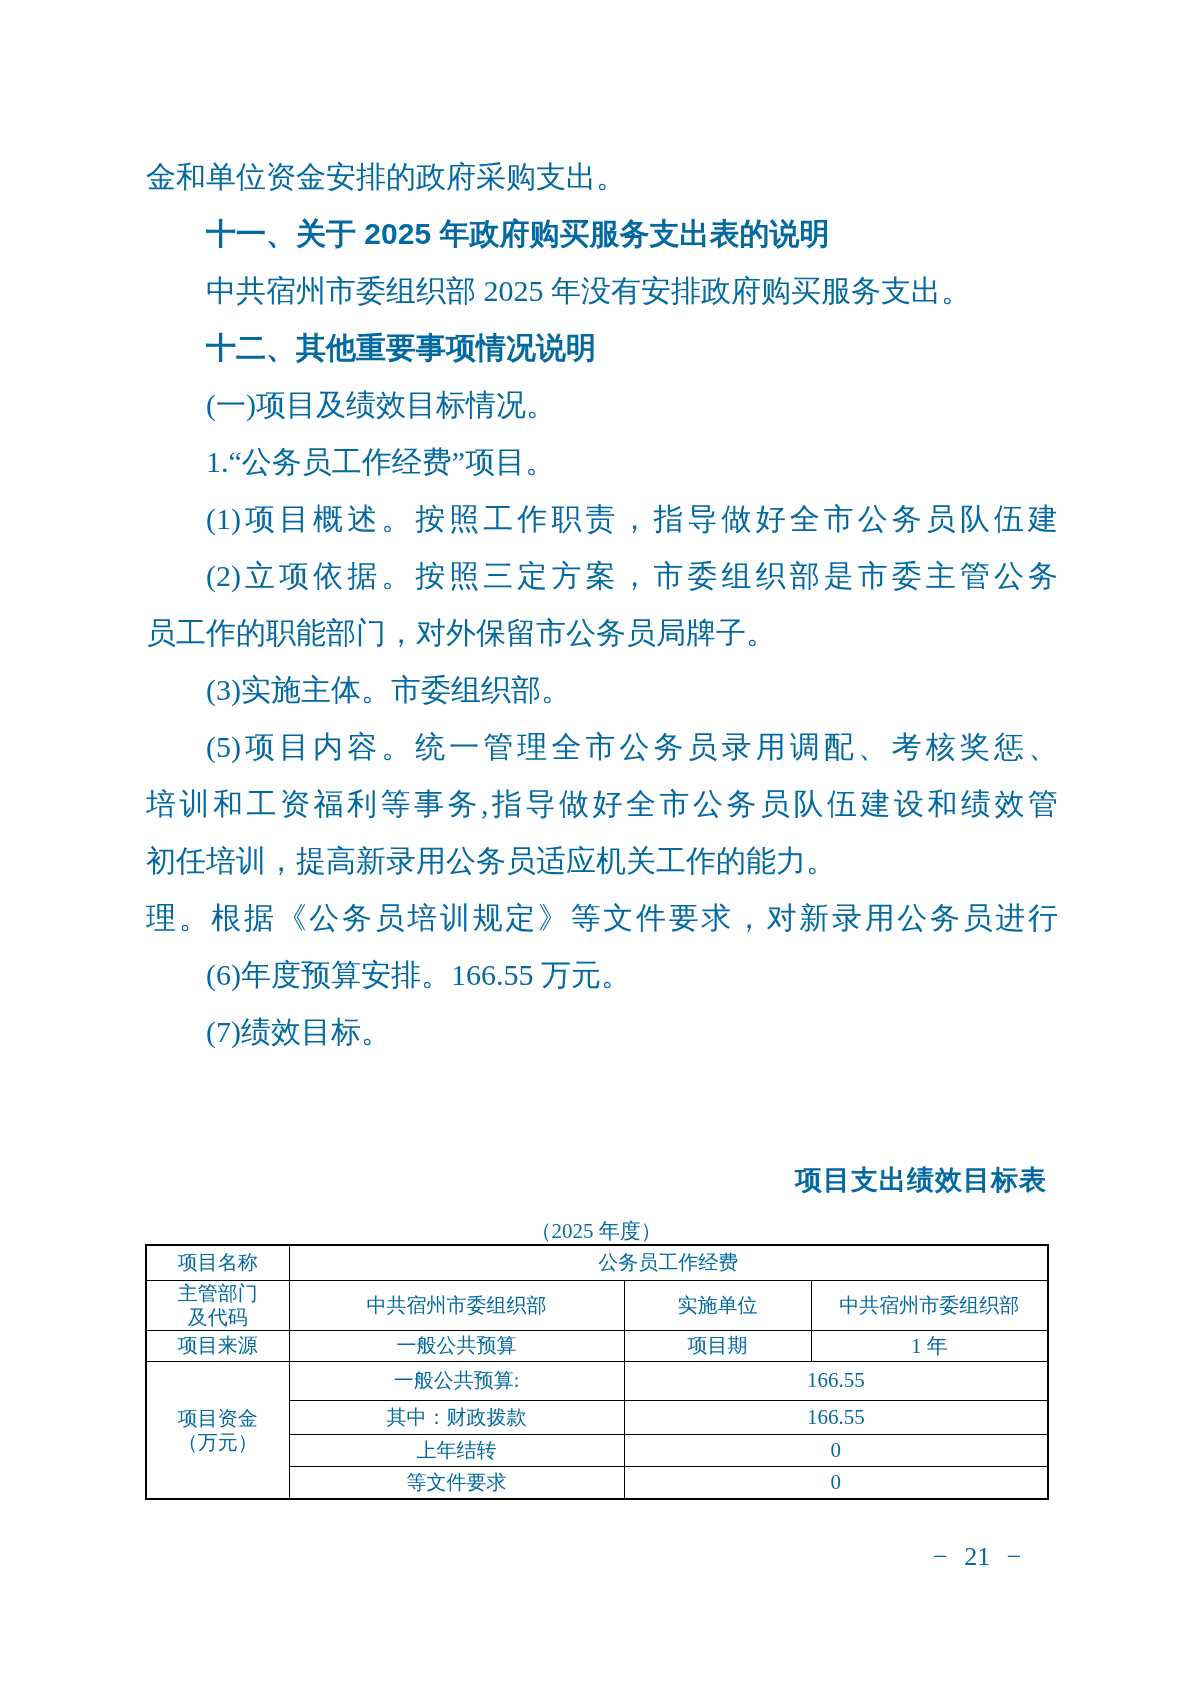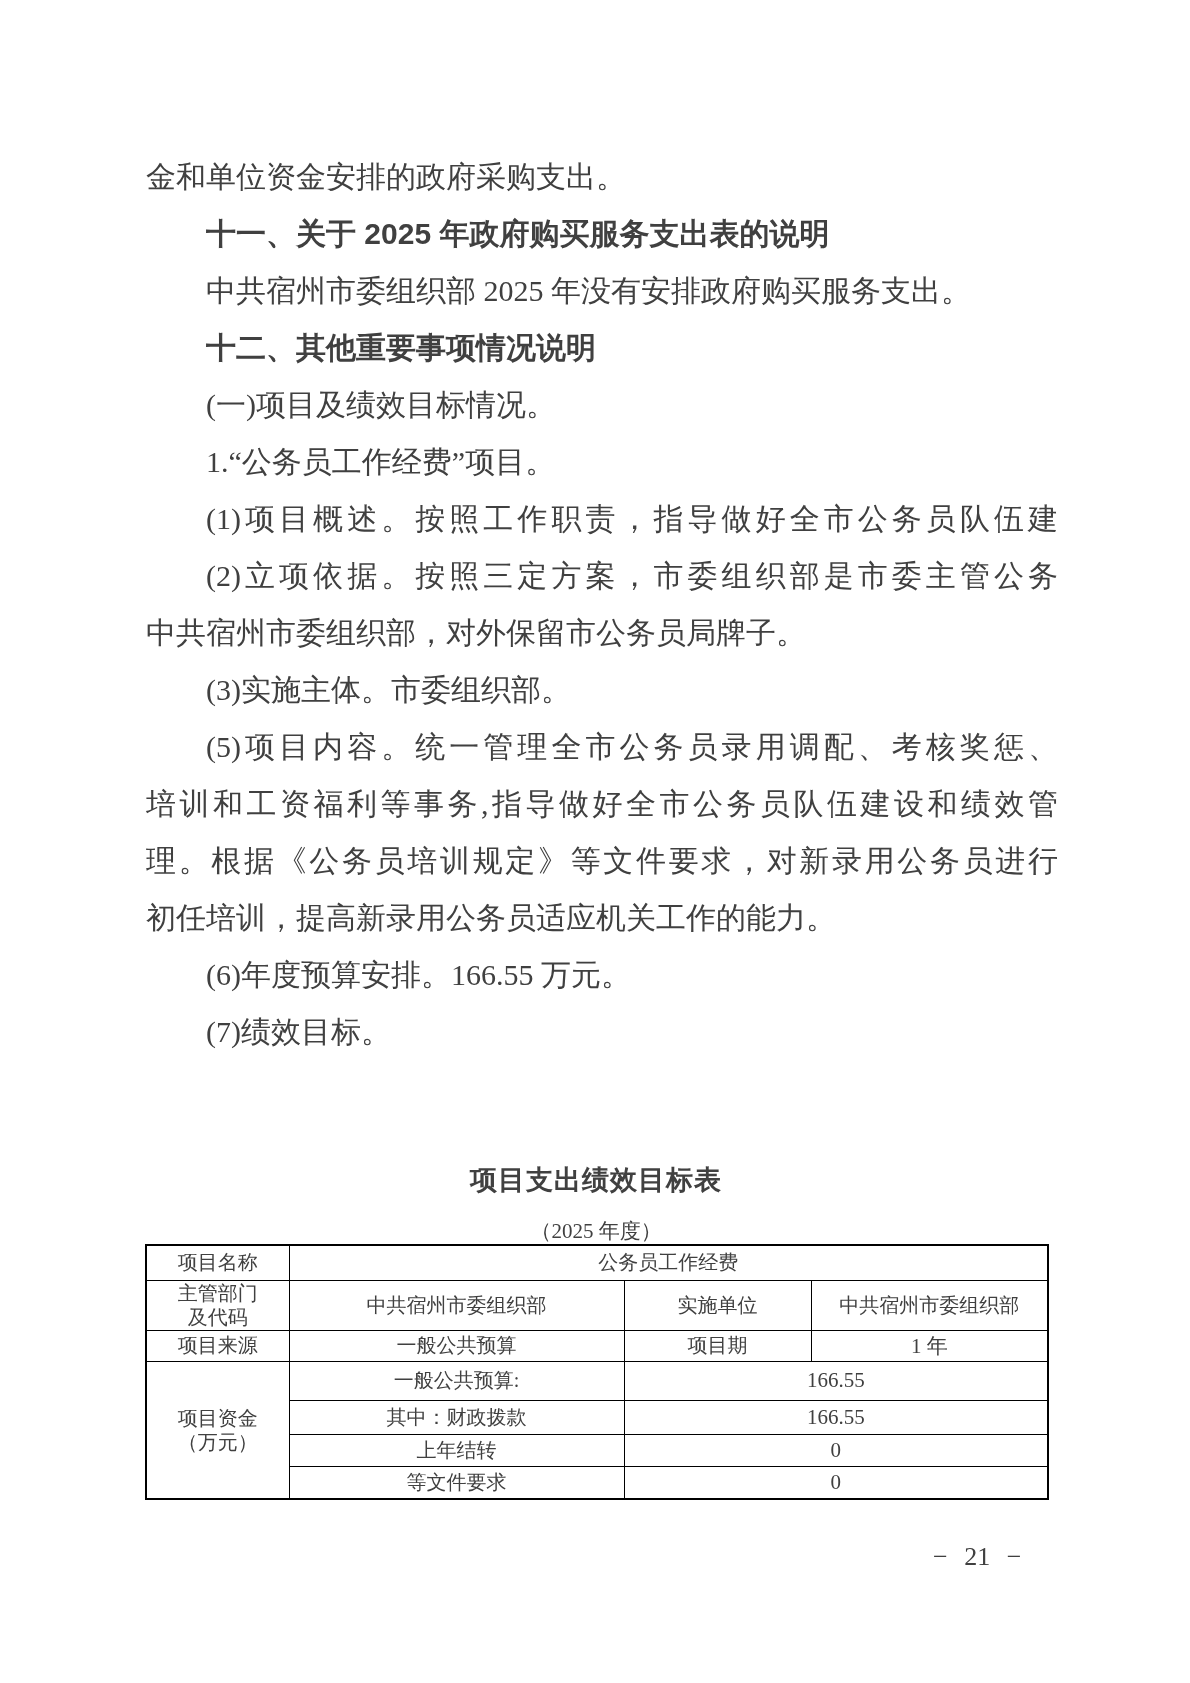--- a/index.html
+++ b/index.html
@@ -1,36 +1,36 @@
 <!DOCTYPE html>
 <html><head>
 <meta charset="utf-8">
 <style>
   html,body{margin:0;padding:0;background:#888;}
   .page{
     position:relative;
     width:1190px;height:1683px;
     background:#ffffff;
-    color:#404040;
+    color:#0369a1;
     font-family:"Liberation Serif","DejaVu Serif",serif;
     overflow:hidden;
   }
   .text-block{
     position:absolute;
     left:146px;top:148px;width:912px;
     font-size:30px;
     line-height:57px;
   }
   .line{height:57px;white-space:nowrap;}
   .indent{text-indent:2em;}
   .fill{white-space:normal;text-align:justify;text-align-last:justify;}
   .hei{font-family:"Liberation Sans","DejaVu Sans",sans-serif;font-weight:bold;}
   .tbl-title{
     position:absolute;left:145px;top:1162px;width:902px;
-    text-align:center;font-size:27px;letter-spacing:1px;
+    text-align:right;font-size:27px;letter-spacing:1px;
     font-family:"Liberation Sans","DejaVu Sans",sans-serif;font-weight:bold;
   }
   .tbl-subtitle{
     position:absolute;left:145px;top:1217px;width:902px;
     text-align:center;font-size:21px;
   }
   table.perf{
     position:absolute;left:145px;top:1244px;
     width:902px;
     border-collapse:collapse;
@@ -61,26 +61,26 @@
 
   <div class="text-block">
     <div class="line">金和单位资金安排的政府采购支出。</div>
     <div class="line indent hei">十一、关于 2025 年政府购买服务支出表的说明</div>
     <div class="line indent">中共宿州市委组织部 2025 年没有安排政府购买服务支出。</div>
     <div class="line indent hei">十二、其他重要事项情况说明</div>
     <div class="line indent">(一)项目及绩效目标情况。</div>
     <div class="line indent">1.“公务员工作经费”项目。</div>
     <div class="line indent fill">(1)项目概述。按照工作职责，指导做好全市公务员队伍建</div>
     <div class="line indent fill">(2)立项依据。按照三定方案，市委组织部是市委主管公务</div>
-    <div class="line">中共宿州市委组织部，对外保留市公务员局牌子。</div>
+    <div class="line">员工作的职能部门，对外保留市公务员局牌子。</div>
     <div class="line indent">(3)实施主体。市委组织部。</div>
     <div class="line indent fill">(5)项目内容。统一管理全市公务员录用调配、考核奖惩、</div>
     <div class="line fill">培训和工资福利等事务,指导做好全市公务员队伍建设和绩效管</div>
+    <div class="line">初任培训，提高新录用公务员适应机关工作的能力。</div>
     <div class="line fill">理。根据《公务员培训规定》等文件要求，对新录用公务员进行</div>
-    <div class="line">初任培训，提高新录用公务员适应机关工作的能力。</div>
     <div class="line indent">(6)年度预算安排。166.55 万元。</div>
     <div class="line indent">(7)绩效目标。</div>
   </div>
 
   <div class="tbl-title">项目支出绩效目标表</div>
   <div class="tbl-subtitle">（2025 年度）</div>
 
   <table class="perf">
     <colgroup>
       <col style="width:143px">

